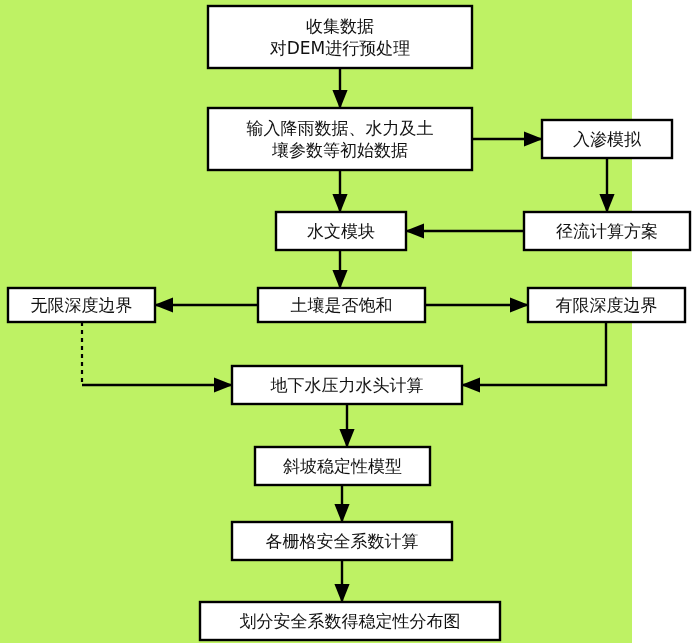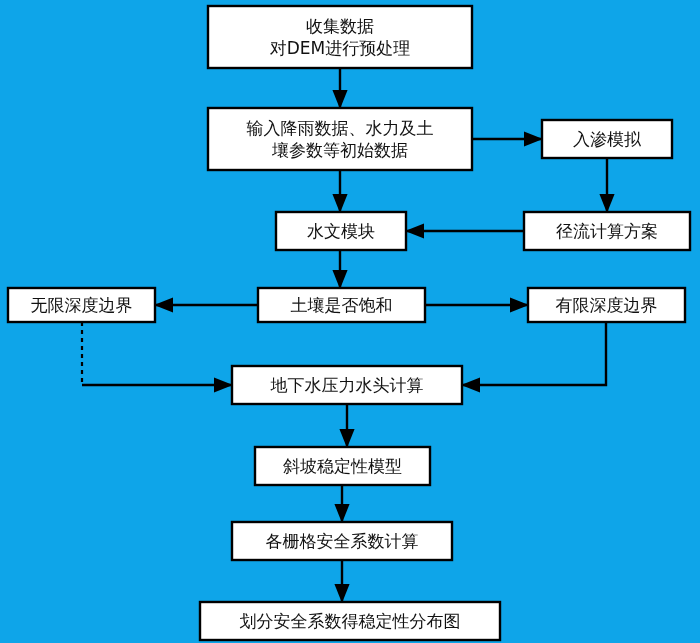--- a/index.html
+++ b/index.html
@@ -8,23 +8,23 @@
     background: #ffffff;
   }
   body {
     width: 700px;
     height: 643px;
     font-family: "DejaVu Sans", "Liberation Sans", sans-serif;
     overflow: hidden;
   }
   #flow-root {
     position: relative;
-    width: 700px;
+    width: 632px;
     height: 643px;
-    background: #0ea5e9;
+    background: #bef264;
   }
   svg.flow-canvas {
     position: absolute;
     top: 0;
     left: 0;
     width: 700px;
     height: 643px;
   }
   .node-rect {
     fill: #ffffff;

